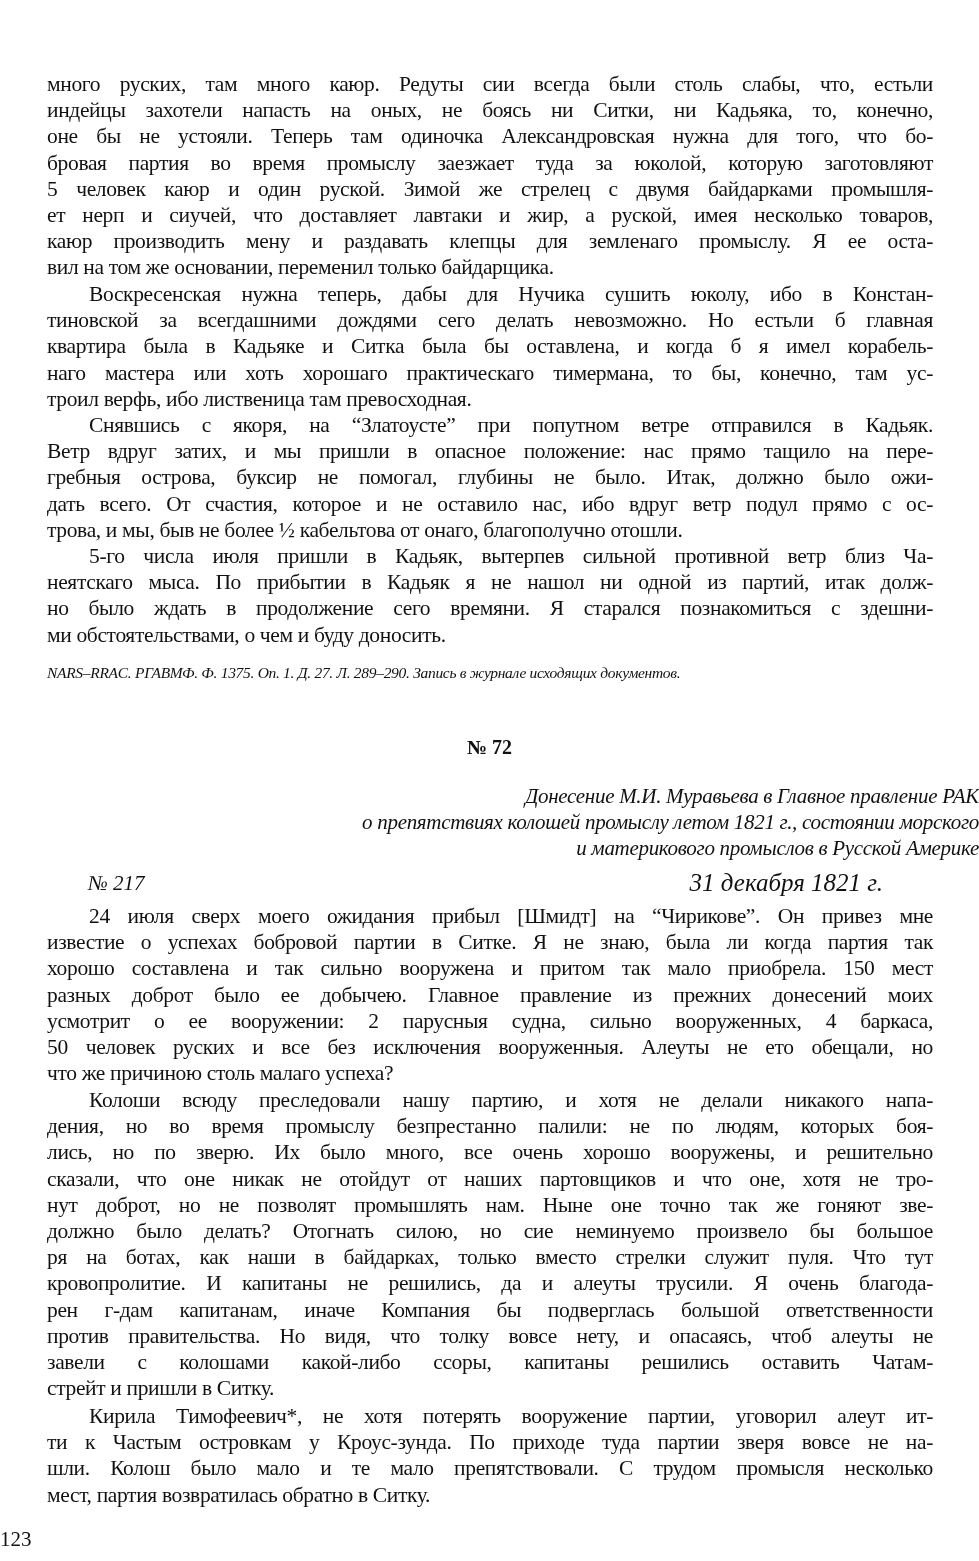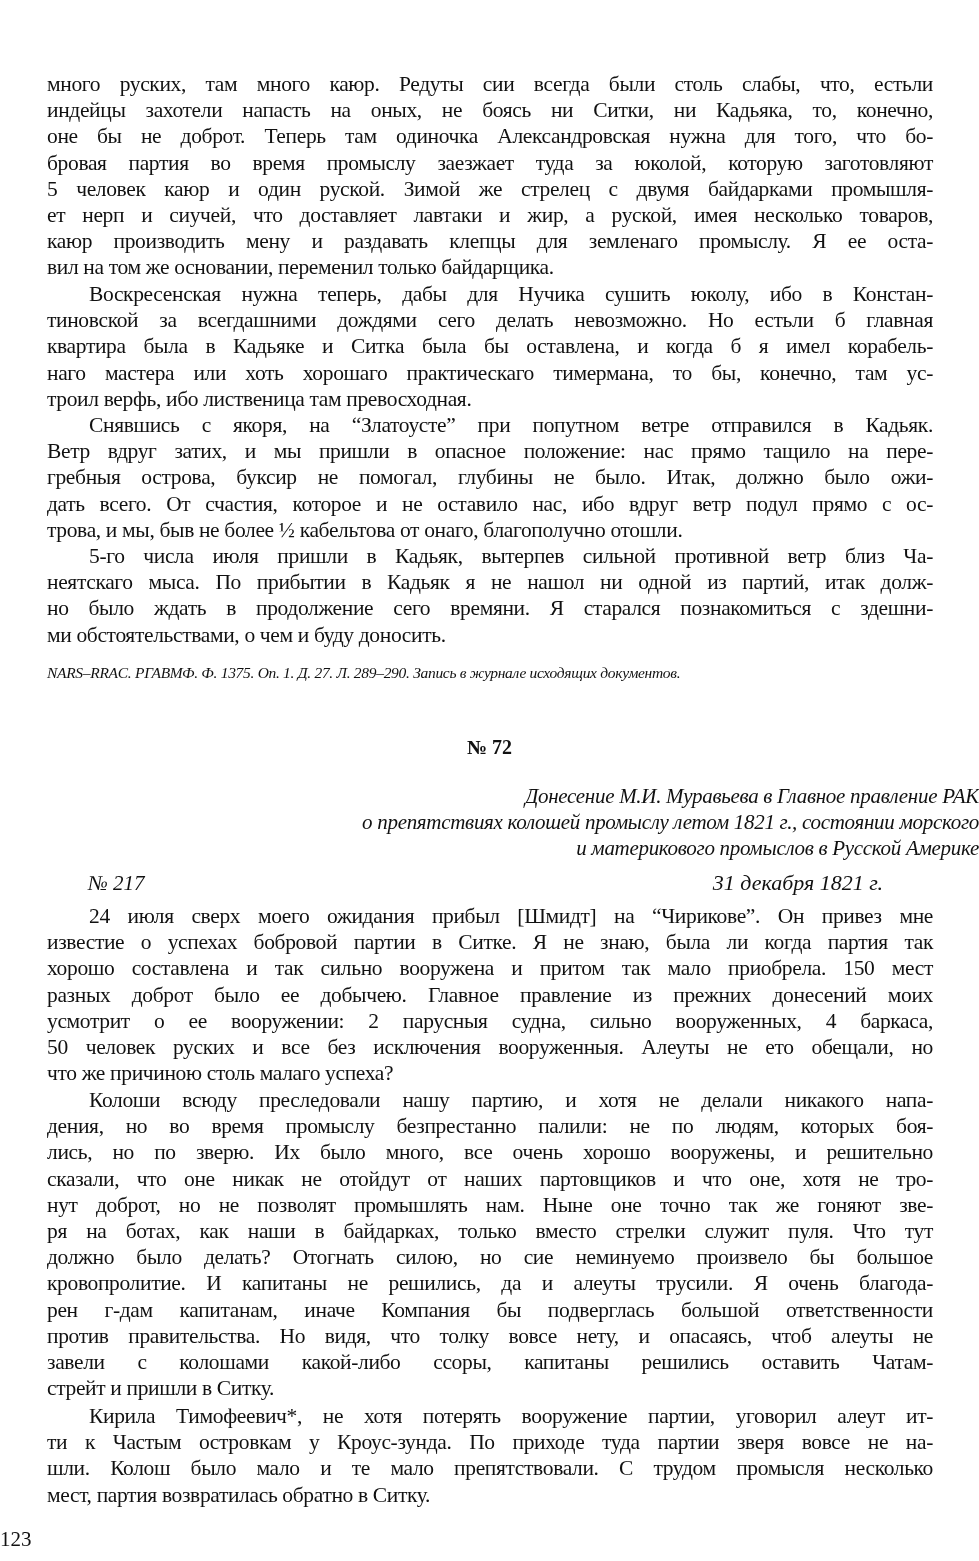--- a/index.html
+++ b/index.html
@@ -33,36 +33,36 @@
     }
     .doctitle {
       position: absolute; left: 0; width: 979px; top: 783px; text-align: right;
       font-style: italic; font-size: 21px; line-height: 26px; letter-spacing: -0.3px;
     }
     .doctitle span { display: block; }
     .meta-left {
       position: absolute; left: 88px; top: 871px; font-style: italic; font-size: 21px; line-height: 24px;
     }
     .meta-right {
-      position: absolute; right: 96px; top: 871px; font-style: italic; font-size: 22px; line-height: 24px; text-align: right;
+      position: absolute; right: 96px; top: 871px; font-style: italic; font-size: 25px; line-height: 24px; text-align: right;
     }
     .pagenum {
       position: absolute; left: 0; width: 979px; top: 1527px; text-align: left;
       font-size: 21px; line-height: 24px;
     }
   </style>
 </head>
 <body>
 
 <div class="page">
 
   <div class="para" style="top:71px;">
     <span class="line">много руских, там много каюр. Редуты сии всегда были столь слабы, что, естьли</span>
     <span class="line">индейцы захотели напасть на оных, не боясь ни Ситки, ни Кадьяка, то, конечно,</span>
-    <span class="line">оне бы не доброт. Теперь там одиночка Александровская нужна для того, что бо-</span>
+    <span class="line">оне бы не устояли. Теперь там одиночка Александровская нужна для того, что бо-</span>
     <span class="line">бровая партия во время промыслу заезжает туда за юколой, которую заготовляют</span>
     <span class="line">5 человек каюр и один руской. Зимой же стрелец с двумя байдарками промышля-</span>
     <span class="line">ет нерп и сиучей, что доставляет лавтаки и жир, а руской, имея несколько товаров,</span>
     <span class="line">каюр производить мену и раздавать клепцы для земленаго промыслу. Я ее оста-</span>
     <span class="line last">вил на том же основании, переменил только байдарщика.</span>
   </div>
 
   <div class="para" style="top:281px;">
     <span class="line indent">Воскресенская нужна теперь, дабы для Нучика сушить юколу, ибо в Констан-</span>
     <span class="line">тиновской за всегдашними дождями сего делать невозможно. Но естьли б главная</span>
@@ -108,22 +108,22 @@
     <span class="line">50 человек руских и все без исключения вооруженныя. Алеуты не ето обещали, но</span>
     <span class="line last">что же причиною столь малаго успеха?</span>
   </div>
 
   <div class="para" style="top:1087px;">
     <span class="line indent">Колоши всюду преследовали нашу партию, и хотя не делали никакого напа-</span>
     <span class="line">дения, но во время промыслу безпрестанно палили: не по людям, которых боя-</span>
     <span class="line">лись, но по зверю. Их было много, все очень хорошо вооружены, и решительно</span>
     <span class="line">сказали, что оне никак не отойдут от наших партовщиков и что оне, хотя не тро-</span>
     <span class="line">нут доброт, но не позволят промышлять нам. Ныне оне точно так же гоняют зве-</span>
+    <span class="line">должно было делать? Отогнать силою, но сие неминуемо произвело бы большое</span>
     <span class="line">ря на ботах, как наши в байдарках, только вместо стрелки служит пуля. Что тут</span>
-    <span class="line">должно было делать? Отогнать силою, но сие неминуемо произвело бы большое</span>
     <span class="line">кровопролитие. И капитаны не решились, да и алеуты трусили. Я очень благода-</span>
     <span class="line">рен г-дам капитанам, иначе Компания бы подверглась большой ответственности</span>
     <span class="line">против правительства. Но видя, что толку вовсе нету, и опасаясь, чтоб алеуты не</span>
     <span class="line">завели с колошами какой-либо ссоры, капитаны решились оставить Чатам-</span>
     <span class="line last">стрейт и пришли в Ситку.</span>
   </div>
 
   <div class="para" style="top:1403px;">
     <span class="line indent">Кирила Тимофеевич*, не хотя потерять вооружение партии, уговорил алеут ит-</span>
     <span class="line">ти к Частым островкам у Кроус-зунда. По приходе туда партии зверя вовсе не на-</span>

